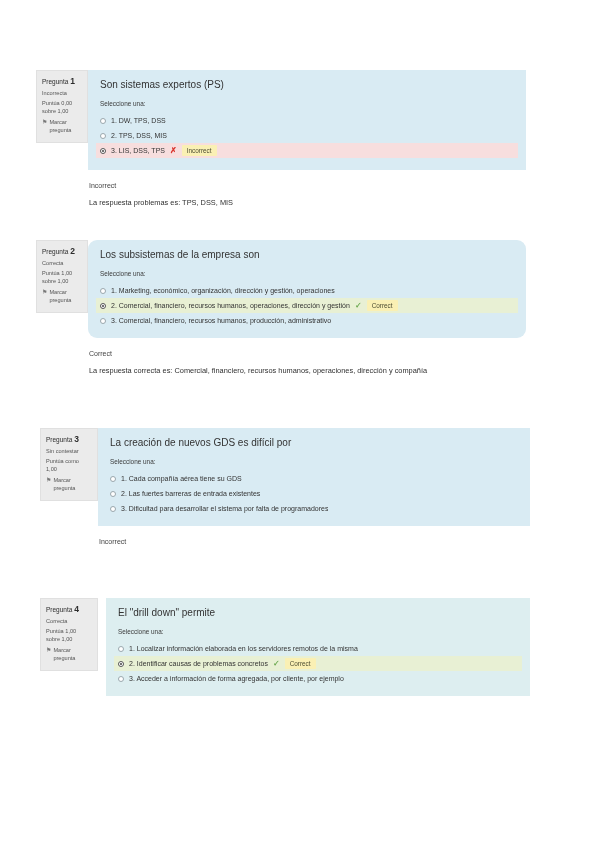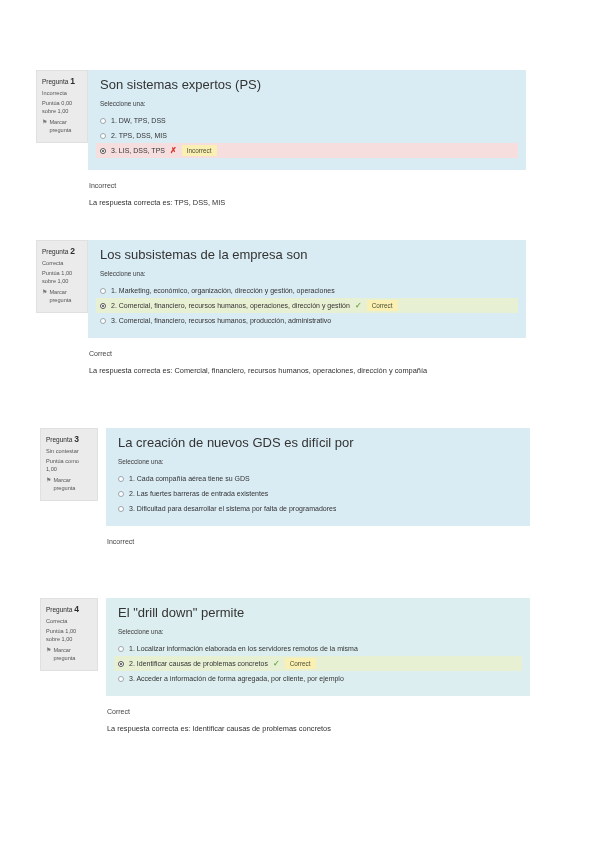--- a/index.html
+++ b/index.html
@@ -44,21 +44,21 @@
 
   
   .qbody{flex:1;box-sizing:border-box;}
   .qpanel{
     background:#d9ebf3;
     padding:9px 12px 10px 12px;
     box-sizing:border-box;
   }
   .qpanel.tint-green{background:#ddeef0;}
   .qstem{
-    font-size:13px;line-height:11px;color:#333;margin-bottom:9px;
+    font-size:10px;line-height:11px;color:#333;margin-bottom:9px;
   }
   .qprompt{
     font-size:6.4px;line-height:10px;color:#3a3a3a;margin-bottom:4px;
   }
   .opt{
     display:flex;align-items:center;gap:5px;
     font-size:7px;line-height:11px;color:#333;
     padding:2px 4px;margin:0 -4px;
     box-sizing:border-box;
   }
@@ -131,21 +131,21 @@
 
         <div class="opt sel-wrong">
           <span class="radio checked"></span>
           <span class="opt-text"><span>3.</span> <span>LIS, DSS, TPS</span></span>
           <span class="mark-wrong">✗</span>
           <span class="badge">Incorrect</span>
         </div>
       </div>
       <div class="qfeedback">
         <div class="fb-title soft">Incorrect</div>
-        <div class="fb-text soft">La respuesta correcta es: TPS, DSS, MIS</div>
+        <div class="fb-text soft">La respuesta problemas es: TPS, DSS, MIS</div>
       </div>
     </div>
   </div>
 
   <div class="qblock" style="left:36px;top:240px;width:490px;">
     <div class="qmeta">
       <div class="qnum">
         <span>Pregunta</span>
         <b>2</b>
       </div>
@@ -153,21 +153,21 @@
       <div class="qmark softer">
         <div>Puntúa 1,00</div>
         <div>sobre 1,00</div>
       </div>
       <div class="qflag softer">
         <span class="flag-icon">⚑</span>
         <span>Marcar pregunta</span>
       </div>
     </div>
     <div class="qbody">
-      <div class="qpanel" style="min-height:92px;">
+      <div class="qpanel" style="min-height:92px;border-radius:9px;">
         <div class="qstem soft">Los subsistemas de la empresa son</div>
         <div class="qprompt soft">Seleccione una:</div>
 
         <div class="opt">
           <span class="radio"></span>
           <span class="opt-text"><span>1.</span> <span>Marketing, económico, organización, dirección y gestión, operaciones</span></span>
         </div>
 
         <div class="opt sel-right">
           <span class="radio checked"></span>
@@ -197,21 +197,21 @@
       <div class="qstate softer">Sin contestar</div>
       <div class="qmark softer">
         <div>Puntúa como</div>
         <div>1,00</div>
       </div>
       <div class="qflag softer">
         <span class="flag-icon">⚑</span>
         <span>Marcar pregunta</span>
       </div>
     </div>
-    <div class="qbody softer" style="margin-left:8px;">
+    <div class="qbody softer" style="">
       <div class="qpanel" style="min-height:88px;">
         <div class="qstem">La creación de nuevos GDS es difícil por</div>
         <div class="qprompt">Seleccione una:</div>
 
         <div class="opt">
           <span class="radio"></span>
           <span class="opt-text"><span>1.</span> <span>Cada compañía aérea tiene su GDS</span></span>
         </div>
 
         <div class="opt">
@@ -261,20 +261,16 @@
           <span class="opt-text"><span>2.</span> <span>Identificar causas de problemas concretos</span></span>
           <span class="mark-right">✓</span>
           <span class="badge">Correct</span>
         </div>
 
         <div class="opt softer">
           <span class="radio"></span>
           <span class="opt-text"><span>3.</span> <span>Acceder a información de forma agregada, por cliente, por ejemplo</span></span>
         </div>
       </div>
-      <div class="qfeedback">
-        <div class="fb-title softer">Correct</div>
-        <div class="fb-text soft">La respuesta correcta es: Identificar causas de problemas concretos</div>
-      </div>
     </div>
   </div>
 
 </div>
 
 </body></html>

